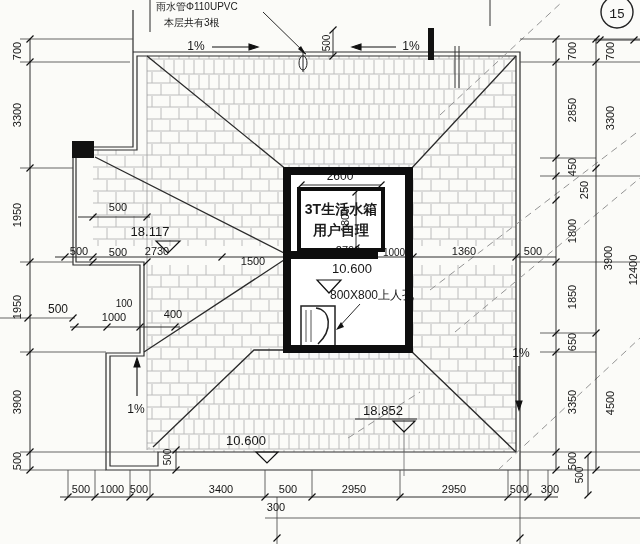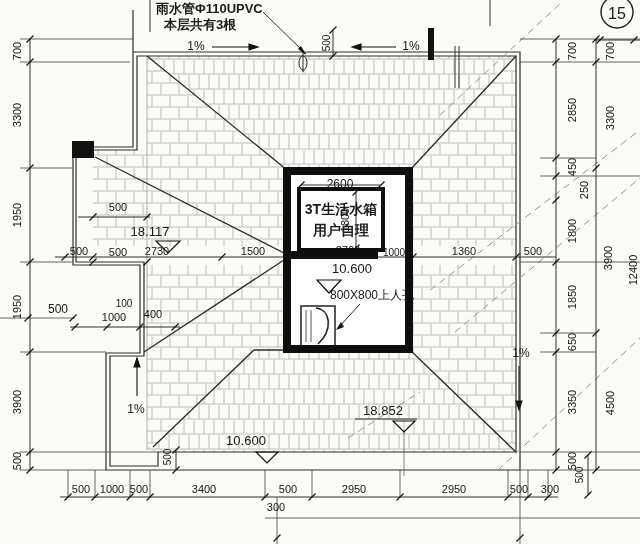--- a/index.html
+++ b/index.html
@@ -8,25 +8,25 @@
   svg{position:absolute;left:0;top:0;}
   #base{z-index:1;}
   #top{z-index:3;}
   .lbl{position:absolute;z-index:2;white-space:nowrap;transform:translate(-50%,-50%);
        font-size:11px;color:#161616;letter-spacing:0;}
   .rot{transform:translate(-50%,-50%) rotate(-90deg);}
   .lv{font-size:13px;}
   .pc{font-size:12px;}
   .fs10{font-size:10px;}
   .fs12{font-size:12px;}
-  .note-line{position:absolute;z-index:2;font-size:13px;font-weight:bold;transform:none;}
+  .note-line{position:absolute;z-index:2;font-size:10px;font-weight:normal;transform:none;}
   .tank-text{position:absolute;z-index:4;left:299px;top:190px;width:84px;height:59px;
              display:flex;flex-direction:column;align-items:center;justify-content:center;
              font-size:14px;font-weight:bold;line-height:1.45;}
-  .bubble-num{position:absolute;z-index:2;font-size:16px;transform:translate(-50%,-50%);}
+  .bubble-num{position:absolute;z-index:2;font-size:13px;transform:translate(-50%,-50%);font-family:Liberation Mono, monospace;}
 </style>
 </head>
 <body>
 
 <div class="canvas">
 
   <svg id="base" width="640" height="544" viewBox="0 0 640 544">
     <defs>
       <pattern id="tv" width="20" height="30" patternUnits="userSpaceOnUse">
         <path d="M0 14H20M0 29H20M4 0V14M14 0V14M9 15V29M19 15V29" stroke="#bcbcbc" stroke-width="1" fill="none"></path>
@@ -148,52 +148,52 @@
 
   <span class="lbl rot" style="left:610px;top:51px">700</span>
   <span class="lbl rot" style="left:610px;top:118px">3300</span>
   <span class="lbl rot" style="left:608px;top:258px">3900</span>
   <span class="lbl rot" style="left:610px;top:403px">4500</span>
   <span class="lbl rot" style="left:633px;top:270px">12400</span>
 
   <span class="lbl" style="left:81px;top:489px">500</span>
   <span class="lbl" style="left:112px;top:489px">1000</span>
   <span class="lbl" style="left:139px;top:489px">500</span>
-  <span class="lbl" style="left:204px;top:489px">3400</span>
+  <span class="lbl" style="left:221px;top:489px">3400</span>
   <span class="lbl" style="left:288px;top:489px">500</span>
   <span class="lbl" style="left:354px;top:489px">2950</span>
   <span class="lbl" style="left:454px;top:489px">2950</span>
   <span class="lbl" style="left:519px;top:489px">500</span>
   <span class="lbl" style="left:550px;top:489px">300</span>
   <span class="lbl" style="left:276px;top:507px">300</span>
   <span class="lbl rot fs10" style="left:579px;top:475px">500</span>
   <span class="lbl rot fs10" style="left:167px;top:457px">500</span>
 
   <span class="lbl" style="left:79px;top:251px">500</span>
   <span class="lbl" style="left:157px;top:251px">2730</span>
-  <span class="lbl" style="left:253px;top:251px">1500</span>
+  <span class="lbl" style="left:253px;top:261px">1500</span>
   <span class="lbl" style="left:348px;top:250px">2700</span>
   <span class="lbl fs10" style="left:394px;top:252px">1000</span>
   <span class="lbl" style="left:464px;top:251px">1360</span>
   <span class="lbl" style="left:533px;top:251px">500</span>
 
   <span class="lbl" style="left:118px;top:207px">500</span>
   <span class="lbl" style="left:118px;top:252px">500</span>
   <span class="lbl fs12" style="left:58px;top:309px">500</span>
   <span class="lbl fs10" style="left:124px;top:303px">100</span>
   <span class="lbl" style="left:114px;top:317px">1000</span>
-  <span class="lbl" style="left:153px;top:314px">400</span>
+  <span class="lbl" style="left:173px;top:314px">400</span>
 
   <span class="lbl lv" style="left:150px;top:231px">18.117</span>
   <span class="lbl lv" style="left:352px;top:268px">10.600</span>
   <span class="lbl lv" style="left:383px;top:410px">18.852</span>
   <span class="lbl lv" style="left:246px;top:440px">10.600</span>
   <span class="lbl fs12" style="left:372px;top:295px">800X800上人孔</span>
 
-  <span class="lbl fs12" style="left:340px;top:184px">2600</span>
+  <span class="lbl fs12" style="left:340px;top:176px">2600</span>
   <span class="lbl rot" style="left:345px;top:220px">1800</span>
 
   <div class="tank-text">
     <span>3T生活水箱</span>
     <span>用户自理</span>
   </div>
 
   <svg id="top" width="640" height="544" viewBox="0 0 640 544">
     <rect x="287" y="171" width="122" height="178" fill="none" stroke="#0e0e0e" stroke-width="8"></rect>
     <rect x="283" y="251" width="95" height="8" fill="#0e0e0e"></rect>

